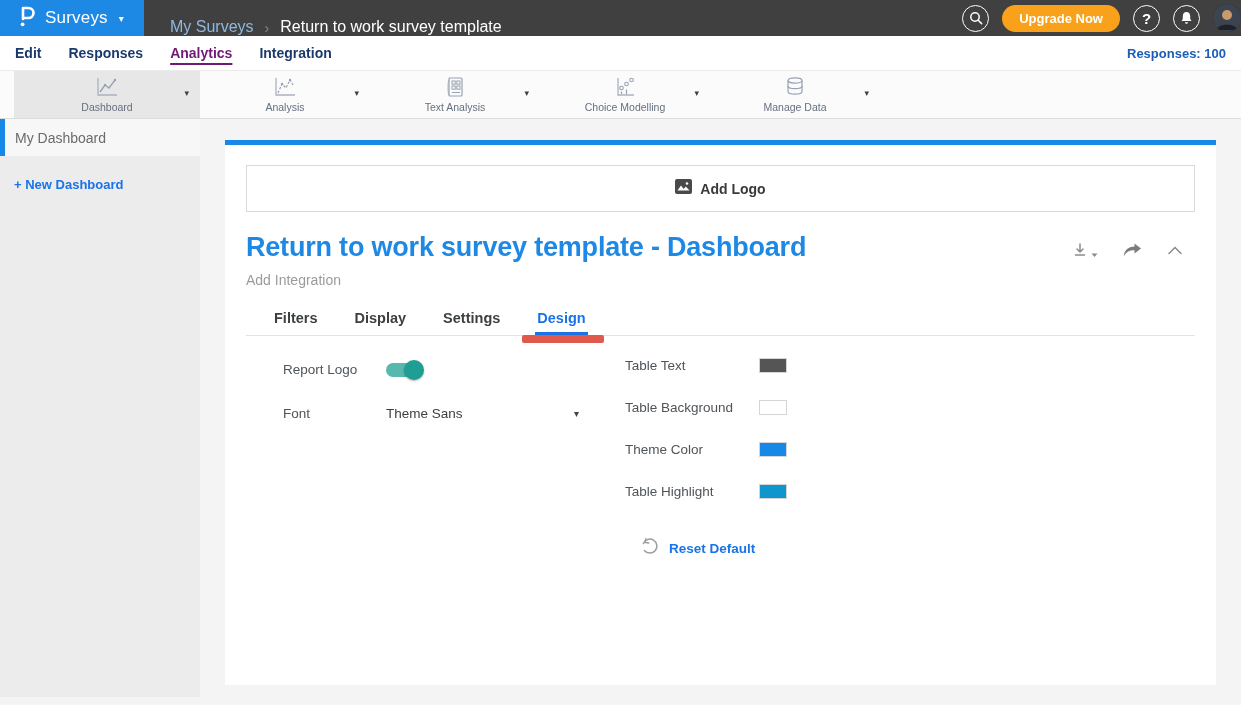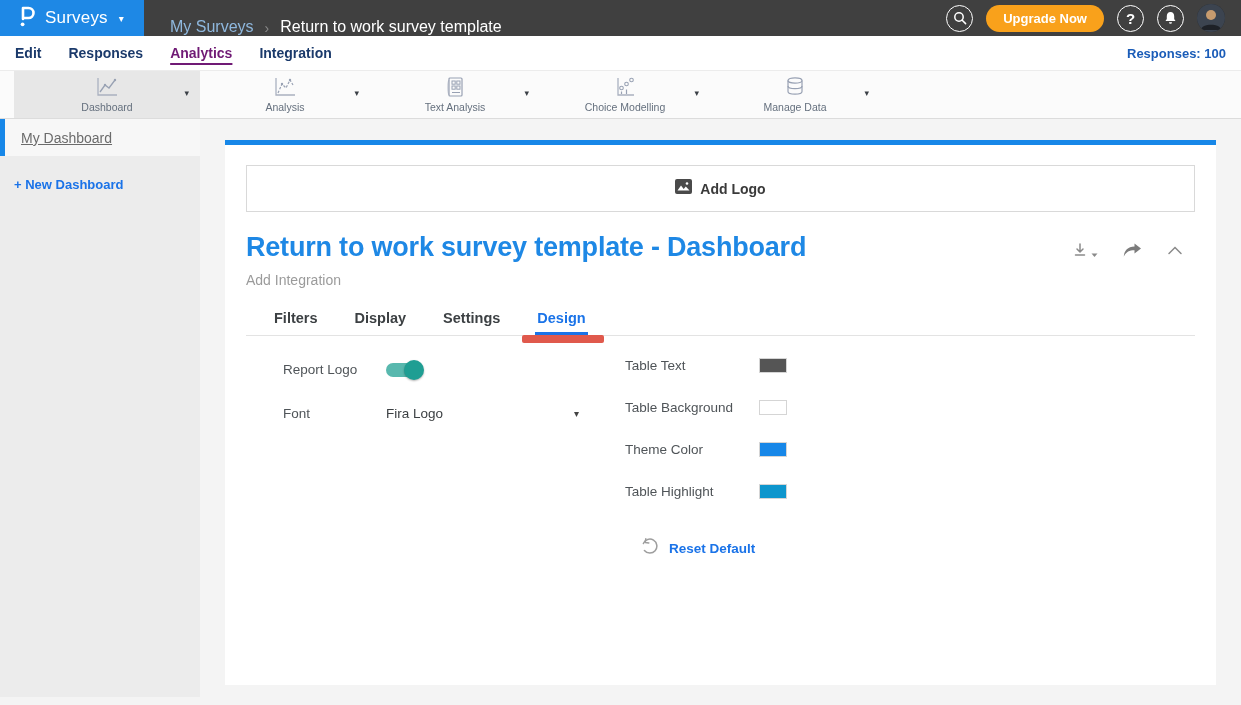--- a/index.html
+++ b/index.html
@@ -8,21 +8,21 @@
 
   
   .header { height:36px; display:flex; align-items:stretch; background:#404040; }
   .brand { width:144px; background:#1e88e5; display:flex; align-items:center; padding-left:17px; gap:9px; color:#fff; cursor:pointer; }
   .brand-name { font-size:17px; font-weight:500; letter-spacing:.2px; }
   .brand-caret { font-size:10px; margin-left:2px; }
   .crumbs { flex:1; display:flex; align-items:flex-end; padding-left:26px; gap:11px; min-width:0; }
   .crumb-parent { color:#8fb8de; font-size:16px; cursor:pointer; }
   .crumb-sep { color:#8a8a8a; font-size:14px; }
   .crumb-current { color:#ffffff; font-size:16px; white-space:nowrap; }
-  .header-right { display:flex; align-items:center; gap:13px; padding-right:16px; }
+  .header-right { display:flex; align-items:center; gap:13px; padding-right:0; }
   .icon-circle { width:27px; height:27px; border:1.5px solid #fff; border-radius:50%; display:grid; place-items:center; color:#fff; cursor:pointer; flex:none; }
   .icon-circle svg { display:block; }
   .help-glyph { font-size:15px; font-weight:700; }
   .upgrade-btn { background:#f9a11b; color:#fff; border:none; border-radius:14px; height:27px; padding:0 17px; font-size:13px; font-weight:700; font-family:"Liberation Sans", sans-serif; cursor:pointer; }
   .avatar { width:28px; height:28px; border-radius:50%; overflow:hidden; background:#23272b; cursor:pointer; flex:none; }
 
   
   .nav { height:34px; background:#fff; display:flex; align-items:center; padding:0 15px; gap:27px; }
   .nav-item { font-size:14px; font-weight:700; color:#1b3a6b; cursor:pointer; }
   .nav-item.active { color:#701a75; text-decoration:underline; text-underline-offset:5px; text-decoration-thickness:1.5px; }
@@ -32,21 +32,21 @@
   .toolbar { height:49px; background:#fbfbfb; border-top:1px solid #ececec; border-bottom:1px solid #dcdcdc; display:flex; padding-left:14px; }
   .tool { width:170px; position:relative; display:flex; flex-direction:column; align-items:center; justify-content:center; gap:3px; cursor:pointer; }
   .tool.selected { width:186px; background:#e7e7e7; }
   .tool-label { font-size:10.5px; color:#65707e; }
   .tool-caret { position:absolute; right:11px; top:17px; font-size:9px; color:#3a3f46; }
   .tool svg { display:block; }
 
   
   .body-wrap { display:flex; height:578px; }
   .sidebar { width:200px; background:#ececec; flex:none; }
-  .side-item { height:37px; display:flex; align-items:center; background:#f7f7f7; border-left:5px solid #1787e8; padding-left:16px; font-size:14px; color:#6b6b6b; cursor:pointer;text-decoration:underline; }
+  .side-item { height:37px; display:flex; align-items:center; background:#f7f7f7; border-left:5px solid #1787e8; padding-left:10px; font-size:14px; color:#6b6b6b; cursor:pointer; }
   .new-dash { margin:21px 0 0 14px; font-size:13px; font-weight:700; color:#1a73e8; cursor:pointer; }
 
   .content { flex:1; padding:21px 25px 12px 25px; }
   .card { background:#fff; width:991px; height:545px; border-top:5px solid #1787e8; padding:20px 21px; }
 
   .logo-box { border:1px solid #d9d9d9; height:47px; display:flex; align-items:center; justify-content:center; gap:8px; cursor:pointer; }
   .logo-box-label { font-size:14px; font-weight:600; color:#3a3a3a; }
 
   .title-row { display:flex; align-items:flex-start; margin-top:20px; }
   .page-title { flex:1; color:#1e88e5; font-size:27px; font-weight:700; letter-spacing:-.2px; }
@@ -265,21 +265,21 @@
         <div class="row-left" style="top:26px;">
           <span class="form-label">Report Logo</span>
           <span class="toggle">
             <span class="toggle-knob"></span>
           </span>
         </div>
 
         <div class="row-left" style="top:70px;">
           <span class="form-label">Font</span>
           <span class="select">
-            <span class="select-value">Fira Logo</span>
+            <span class="select-value">Theme Sans</span>
             <span class="select-caret">▾</span>
           </span>
         </div>
 
         <div class="col-right">
           <div class="color-row">
             <span class="form-label">Table Text</span>
             <span class="swatch" style="background-color: rgb(85, 85, 85);"></span>
           </div>
           <div class="color-row">

